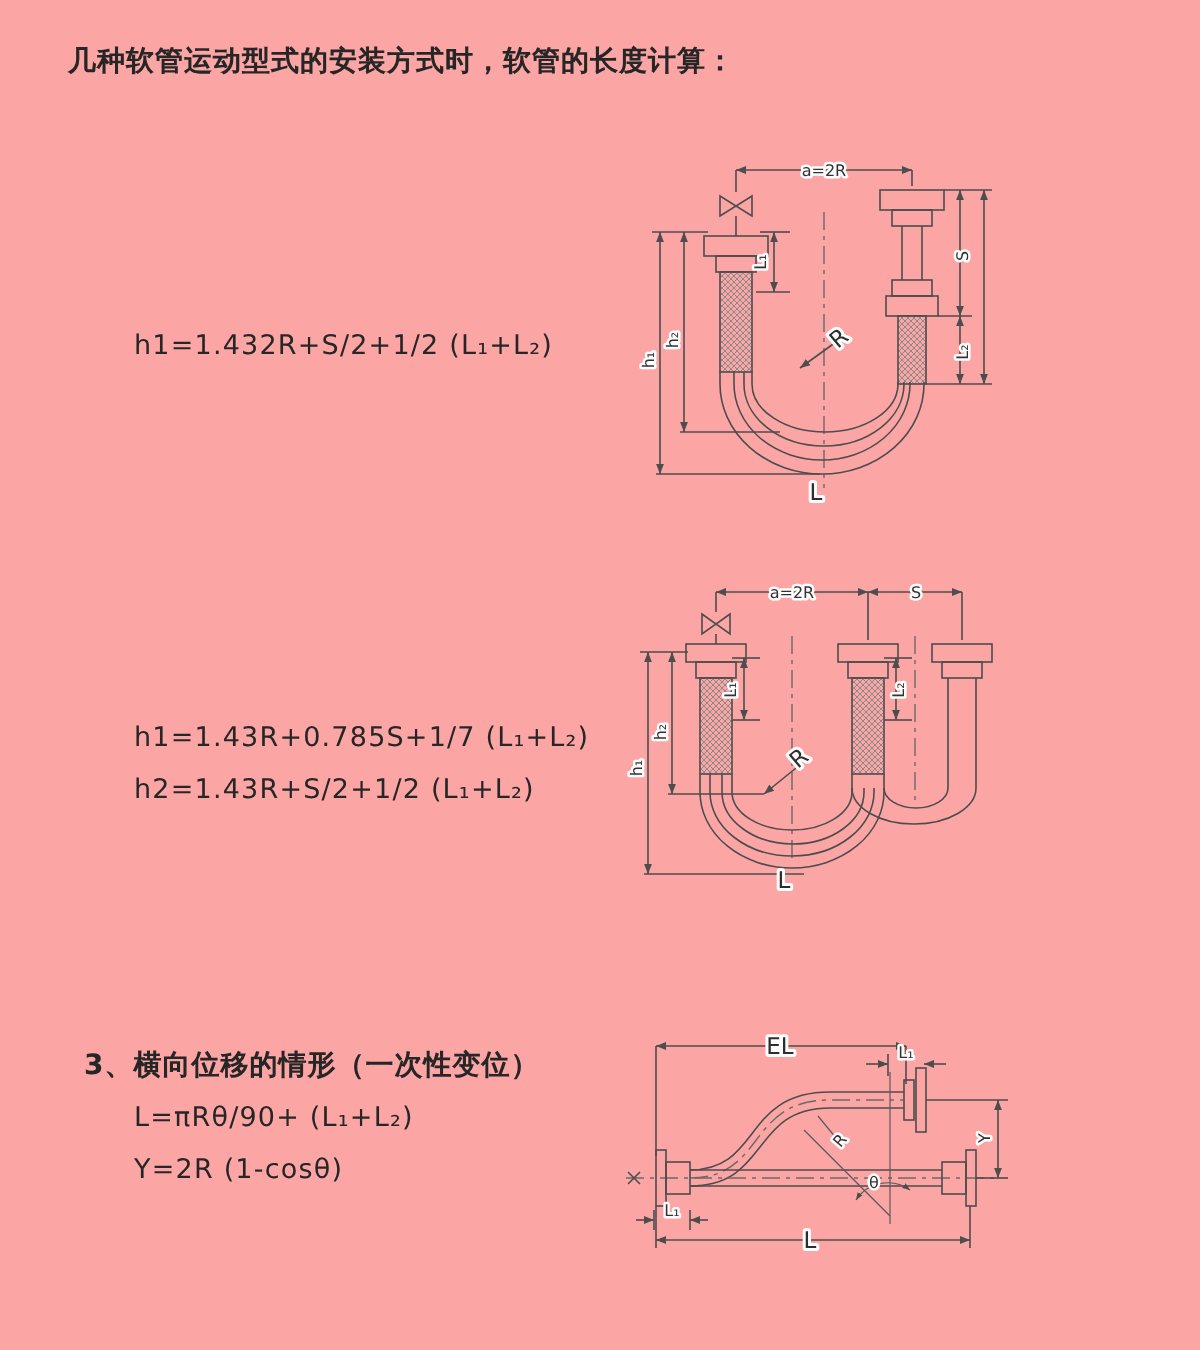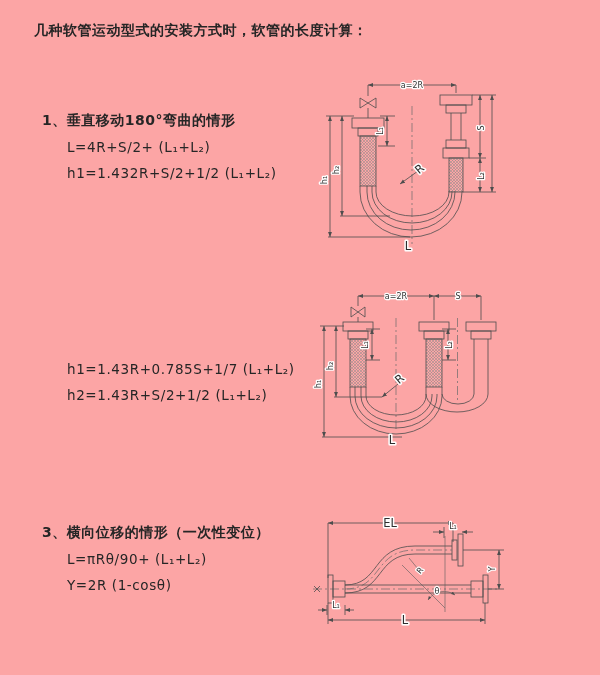--- a/index.html
+++ b/index.html
@@ -18,22 +18,20 @@
   text.dimlbl{font-size:8px;fill:#333;stroke:#fdfdfd;stroke-width:2.5px;paint-order:stroke;stroke-linejoin:round;font-family:"DejaVu Sans","Liberation Sans",sans-serif;}
   text.biglbl{font-size:11.5px;fill:#2e2e2e;stroke:#fdfdfd;stroke-width:3px;paint-order:stroke;stroke-linejoin:round;font-family:"DejaVu Sans","Liberation Sans",sans-serif;}
 </style>
 </head>
 <body>
 
 <div class="page">
 
   <div class="title">几种软管运动型式的安装方式时，软管的长度计算：</div>
 
-  <div class="heading" style="top:112px">1、垂直移动180°弯曲的情形</div>
-  <div class="formula" style="top:139px">L=4R+S/2+ (L₁+L₂)</div>
   <div class="formula" style="top:165px">h1=1.432R+S/2+1/2 (L₁+L₂)</div>
 
   <div class="formula" style="top:361px">h1=1.43R+0.785S+1/7 (L₁+L₂)</div>
   <div class="formula" style="top:387px">h2=1.43R+S/2+1/2 (L₁+L₂)</div>
 
   <div class="heading" style="top:524px">3、横向位移的情形（一次性变位）</div>
   <div class="formula" style="top:551px">L=πRθ/90+ (L₁+L₂)</div>
   <div class="formula" style="top:577px">Y=2R (1-cosθ)</div>
 
   <svg class="diag" style="left:310px;top:72px" width="290" height="185" viewBox="0 0 290 185">

